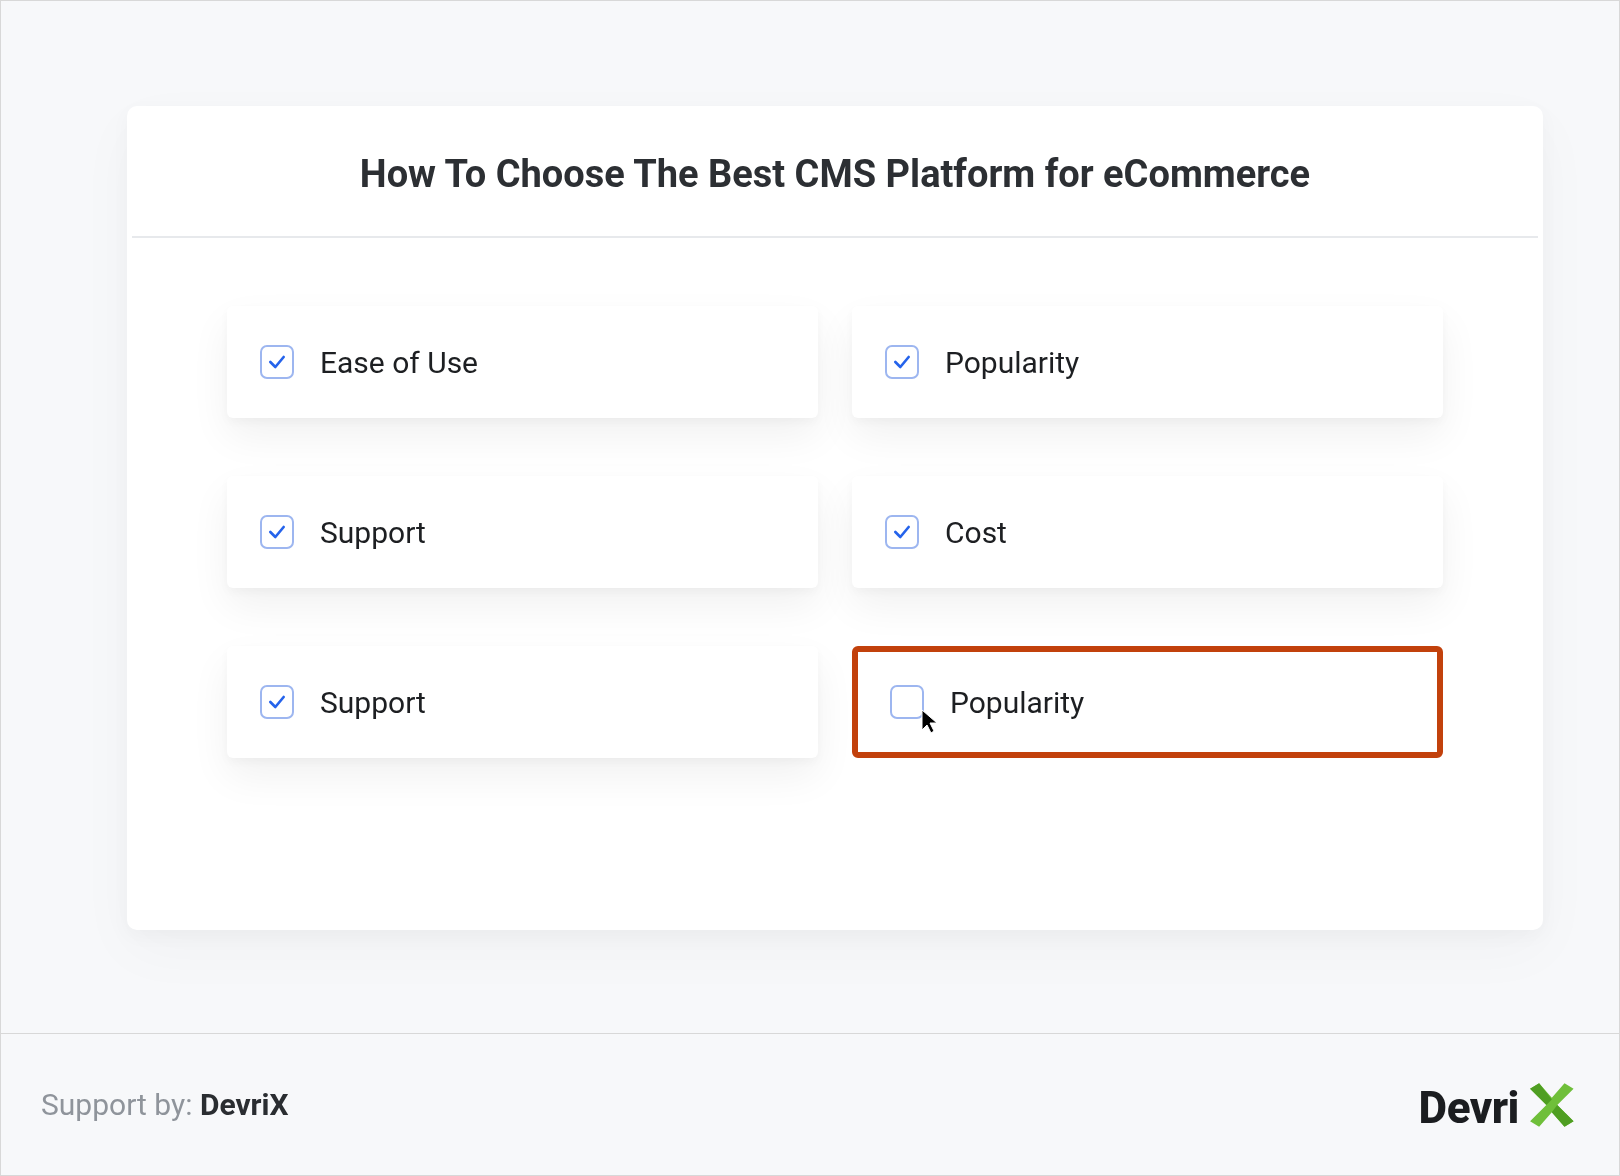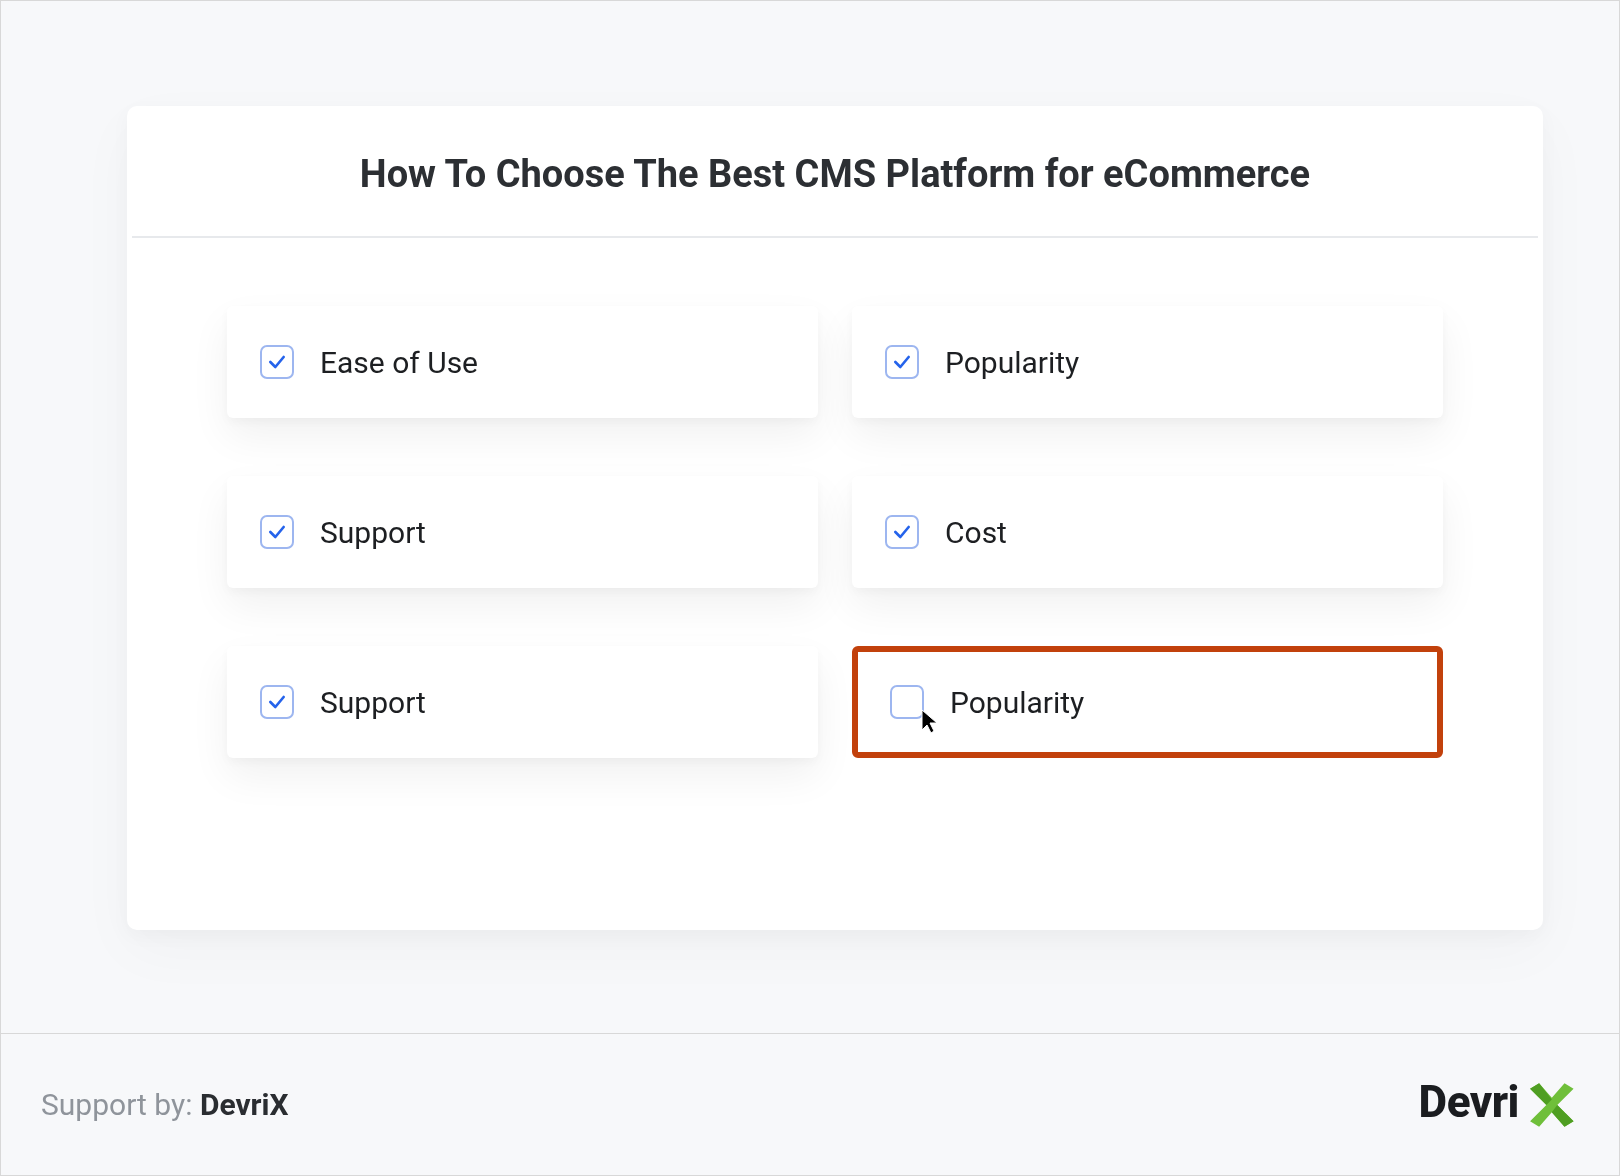--- a/index.html
+++ b/index.html
@@ -88,21 +88,21 @@
     width: 100%;
     height: 142px;
     border-top: 1px solid #d8d8d8;
     display: flex;
     align-items: center;
     justify-content: space-between;
     padding: 0 40px 0 40px;
   }
   .credit { font-size: 30px; color: #8f949b; }
   .credit .brand { font-weight: 700; color: #2a2d31; margin-top: 18px; }
-  .logo { display: flex; align-items: flex-start; gap: 2px; }
+  .logo { display: flex; align-items: flex-end; gap: 2px; }
   .logo-text { font-size: 44px; font-weight: 800; color: #1b1d20; letter-spacing: -0.5px; }
   .logo-x svg { width: 58px; height: 58px; display: block; }
 </style>
 </head>
 <body>
 
 <div class="card">
   <h1 class="card-title">How To Choose The Best CMS Platform for eCommerce</h1>
   <div class="card-divider"></div>
   <div class="grid">

